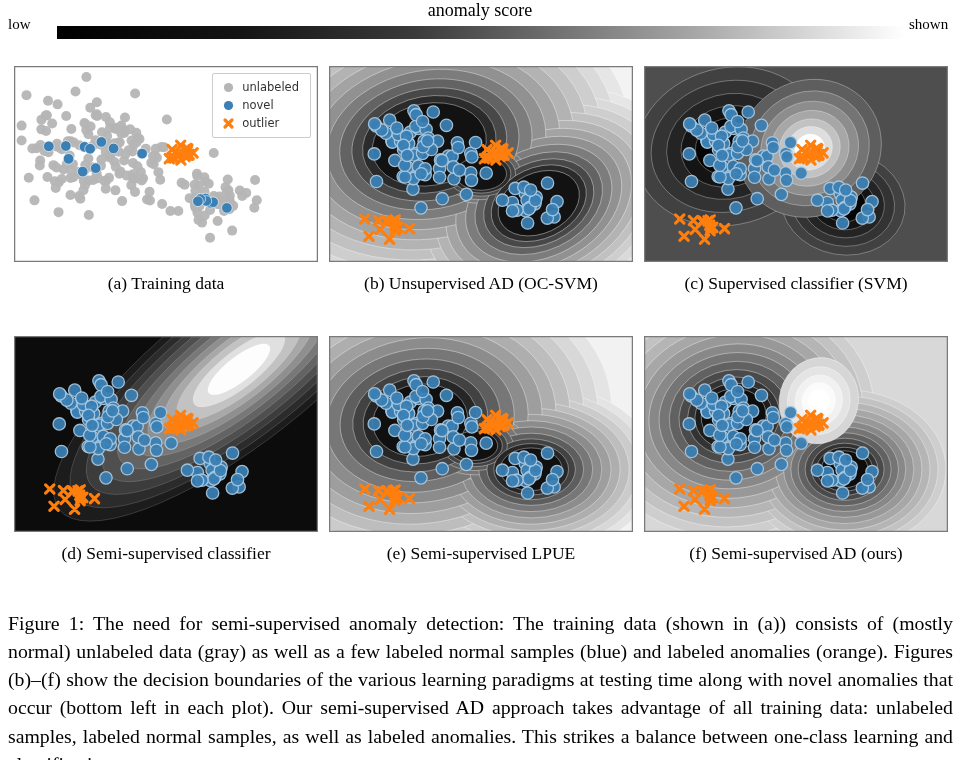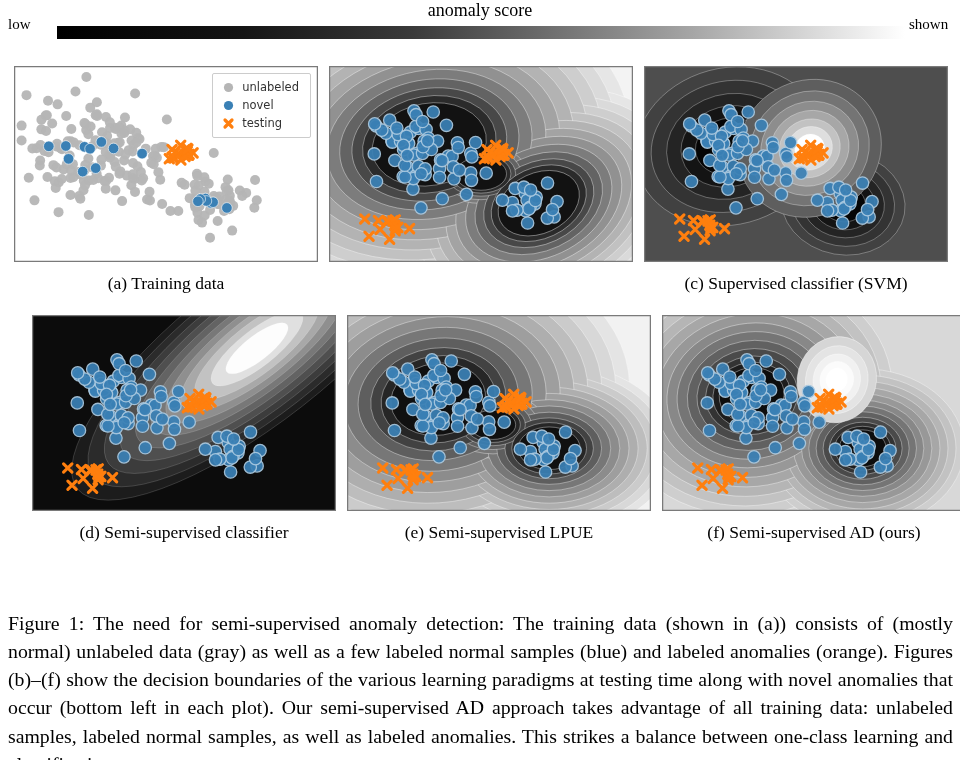--- a/index.html
+++ b/index.html
@@ -9,21 +9,21 @@
   .cb-title{position:absolute;top:0;left:0;width:960px;text-align:center;font-size:18px;}
   .cb-label{position:absolute;top:16px;font-size:15px;}
   .cb-low{left:8px;}
   .cb-high{left:909px;}
   .cb-bar{position:absolute;left:57px;top:26px;width:848px;height:13px;
           background:linear-gradient(to right,#000000 0%,#151515 22%,#3a3a3a 42%,
                      #6e6e6e 58%,#a6a6a6 75%,#dcdcdc 90%,#ffffff 100%);}
   
   .panel{position:absolute;width:304px;height:196px;margin:0;padding:0;}
   .pc0{left:14px;} .pc1{left:329px;} .pc2{left:644px;}
-  .pr0{top:66px;border-radius:9px;}  .pr1{top:315px;margin-left:18px;}
+  .pr0{top:66px;border-radius:9px;}  .pr1{top:336px;}
   .panel svg.plot{display:block;width:304px;height:196px;}
   .panel figcaption{position:absolute;top:207px;left:-28px;width:360px;text-align:center;
                     font-size:17.5px;white-space:nowrap;}
   
   .legend{position:absolute;top:7px;right:7px;background:#ffffff;border:1px solid #cccccc;
           border-radius:2px;padding:7px 11px 7px 9px;display:flex;flex-direction:column;gap:5px;
           font-family:"DejaVu Sans",sans-serif;font-size:11.5px;color:#333;}
   .legend-row{display:flex;align-items:center;gap:7px;line-height:13px;}
   
   .figcap{position:absolute;left:8px;top:589px;width:945px;font-size:19.8px;
@@ -299,21 +299,21 @@
       <div class="legend-row">
         <svg width="13" height="13">
           <circle cx="6.5" cy="6.5" r="4.6" fill="#3a80b5"></circle>
         </svg>
         <span>novel</span>
       </div>
       <div class="legend-row">
         <svg width="13" height="13">
           <path d="M3 3 L10 10 M3 10 L10 3" fill="none" stroke-width="3.2" stroke-linecap="round" stroke="#ff7f0e"></path>
         </svg>
-        <span>testing</span>
+        <span>outlier</span>
       </div>
     </div>
     <figcaption>(a) Training data</figcaption>
   </figure>
 
   <figure class="panel pc1 pr0">
     <svg class="plot" viewBox="0 0 304 196">
         <rect x="0" y="0" width="304" height="196" fill="#f3f3f3"></rect>
         <ellipse cx="100.32000000000001" cy="78.4" rx="201.09600000000003" ry="144.06" transform="rotate(-10 100.32000000000001 78.4)" fill="#e6e6e6" stroke="rgba(255,255,255,0.45)" stroke-width="0.8"></ellipse>
         <ellipse cx="209.76" cy="137.2" rx="148.96" ry="105.644" transform="rotate(-25 209.76 137.2)" fill="#e6e6e6" stroke="rgba(255,255,255,0.45)" stroke-width="0.8"></ellipse>
@@ -471,20 +471,21 @@
         <path d="M45.25208675877572 150.2855191097899 L53.652086758775724 158.68551910978988 M45.25208675877572 158.68551910978988 L53.652086758775724 150.2855191097899" fill="none" stroke="#ff7f0e" stroke-width="3.1" stroke-linecap="round"></path>
         <path d="M59.7969821985467 150.70470051846894 L68.1969821985467 159.10470051846892 M59.7969821985467 159.10470051846892 L68.1969821985467 150.70470051846894" fill="none" stroke="#ff7f0e" stroke-width="3.1" stroke-linecap="round"></path>
         <path d="M62.67321461136092 157.71977284114072 L71.07321461136092 166.1197728411407 M62.67321461136092 166.1197728411407 L71.07321461136092 157.71977284114072" fill="none" stroke="#ff7f0e" stroke-width="3.1" stroke-linecap="round"></path>
         <path d="M64.65503544300526 157.20255880125606 L73.05503544300527 165.60255880125604 M64.65503544300526 165.60255880125604 L73.05503544300527 157.20255880125606" fill="none" stroke="#ff7f0e" stroke-width="3.1" stroke-linecap="round"></path>
         <path d="M46.94300686091879 159.24940245909022 L55.3430068609188 167.6494024590902 M46.94300686091879 167.6494024590902 L55.3430068609188 159.24940245909022" fill="none" stroke="#ff7f0e" stroke-width="3.1" stroke-linecap="round"></path>
         <path d="M31.54992694310567 148.80303691752962 L39.94992694310567 157.2030369175296 M31.54992694310567 157.2030369175296 L39.94992694310567 148.80303691752962" fill="none" stroke="#ff7f0e" stroke-width="3.1" stroke-linecap="round"></path>
         <path d="M35.84707496302311 166.05385565588116 L44.24707496302312 174.45385565588114 M35.84707496302311 174.45385565588114 L44.24707496302312 166.05385565588116" fill="none" stroke="#ff7f0e" stroke-width="3.1" stroke-linecap="round"></path>
         <path d="M76.3018225225214 158.42735283690294 L84.70182252252141 166.82735283690292 M76.3018225225214 166.82735283690292 L84.70182252252141 158.42735283690294" fill="none" stroke="#ff7f0e" stroke-width="3.1" stroke-linecap="round"></path>
         <rect x="0" y="0" width="304" height="196" fill="none" stroke="#7a7a7a" stroke-width="2.5"></rect>
       </svg>
+    <figcaption>(b) Unsupervised AD (OC-SVM)</figcaption>
   </figure>
 
   <figure class="panel pc2 pr0">
     <svg class="plot" viewBox="0 0 304 196">
         <rect x="0" y="0" width="304" height="196" fill="#4e4e4e"></rect>
         <ellipse cx="85.12" cy="80.36" rx="94.848" ry="78.351" transform="rotate(-15 85.12 80.36)" fill="#414141" stroke="rgba(255,255,255,0.35)" stroke-width="0.8"></ellipse>
         <ellipse cx="199.12" cy="137.2" rx="62.24399999999999" ry="51.597" transform="rotate(10 199.12 137.2)" fill="#414141" stroke="rgba(255,255,255,0.35)" stroke-width="0.8"></ellipse>
         <ellipse cx="85.12" cy="80.36" rx="78.7968" ry="65.0916" transform="rotate(-15 85.12 80.36)" fill="#333333" stroke="rgba(255,255,255,0.35)" stroke-width="0.8"></ellipse>
         <ellipse cx="199.12" cy="137.2" rx="51.7104" ry="42.8652" transform="rotate(10 199.12 137.2)" fill="#333333" stroke="rgba(255,255,255,0.35)" stroke-width="0.8"></ellipse>
         <ellipse cx="85.12" cy="80.36" rx="63.232000000000006" ry="52.234" transform="rotate(-15 85.12 80.36)" fill="#242424" stroke="rgba(255,255,255,0.35)" stroke-width="0.8"></ellipse>

